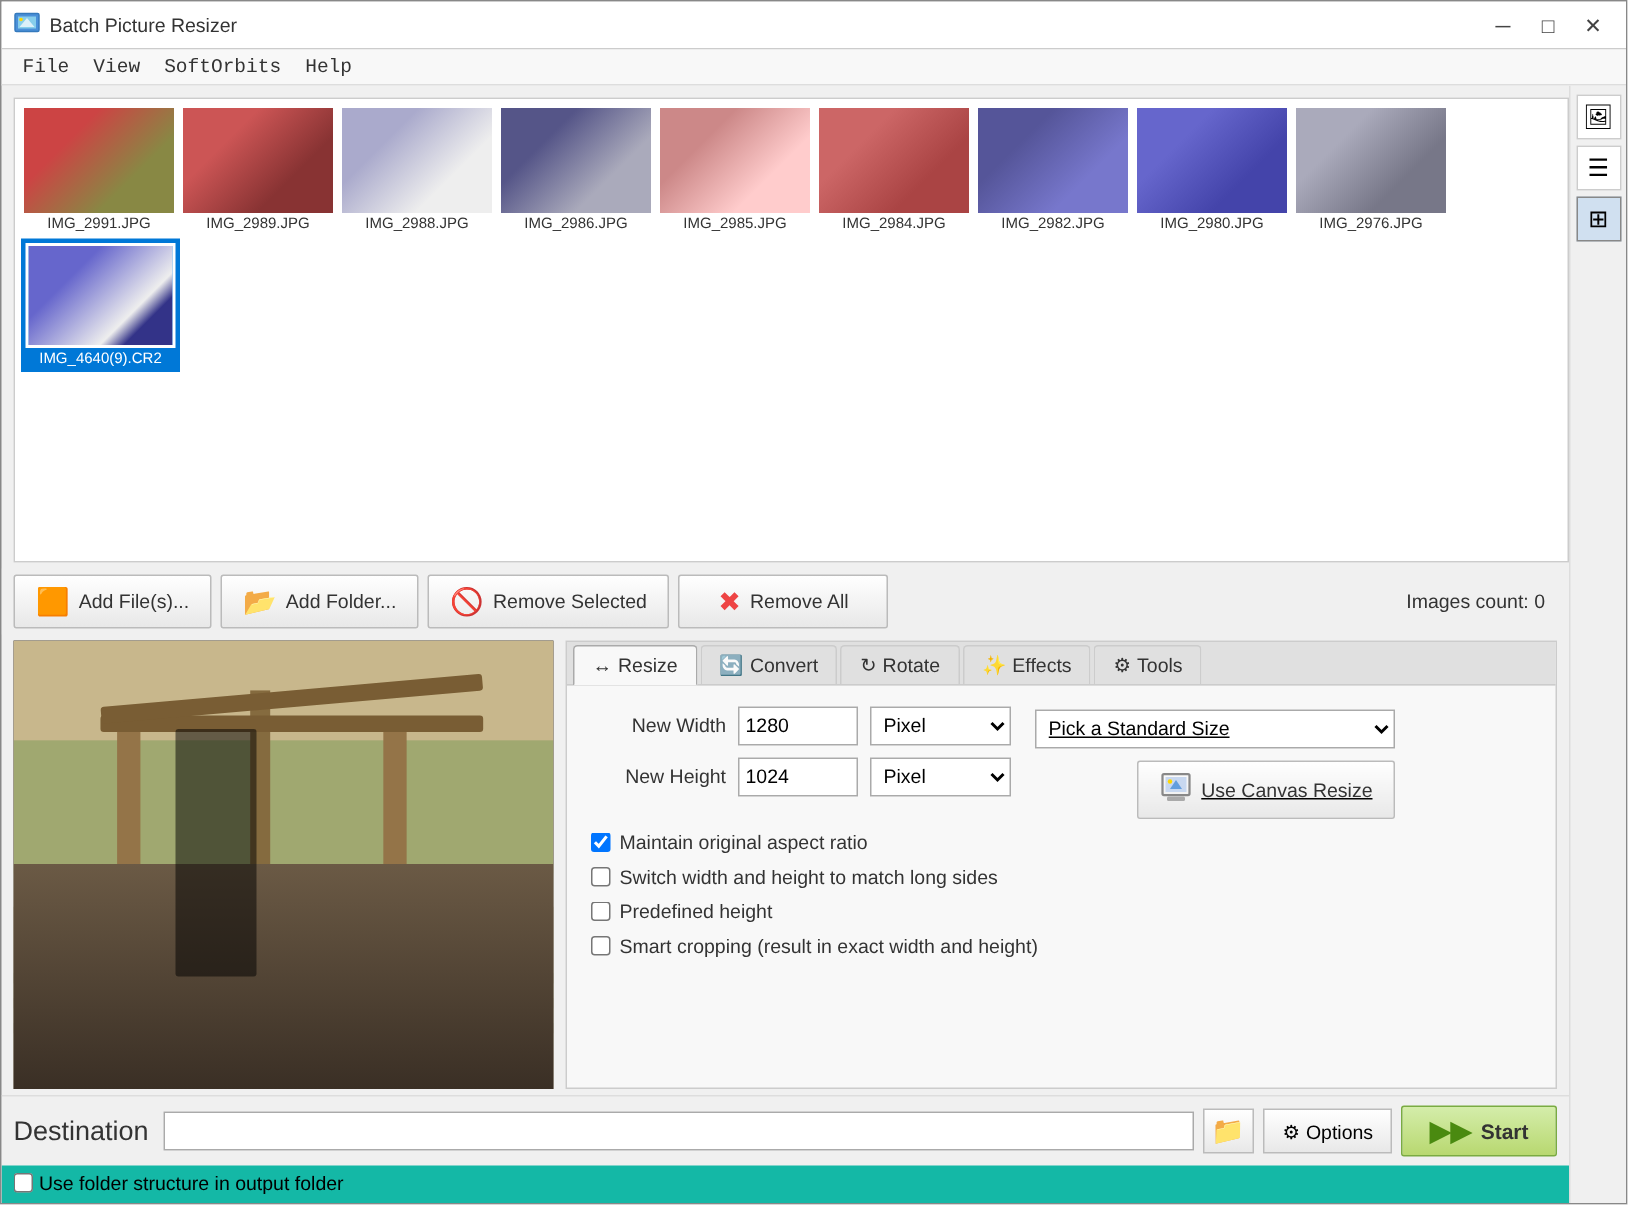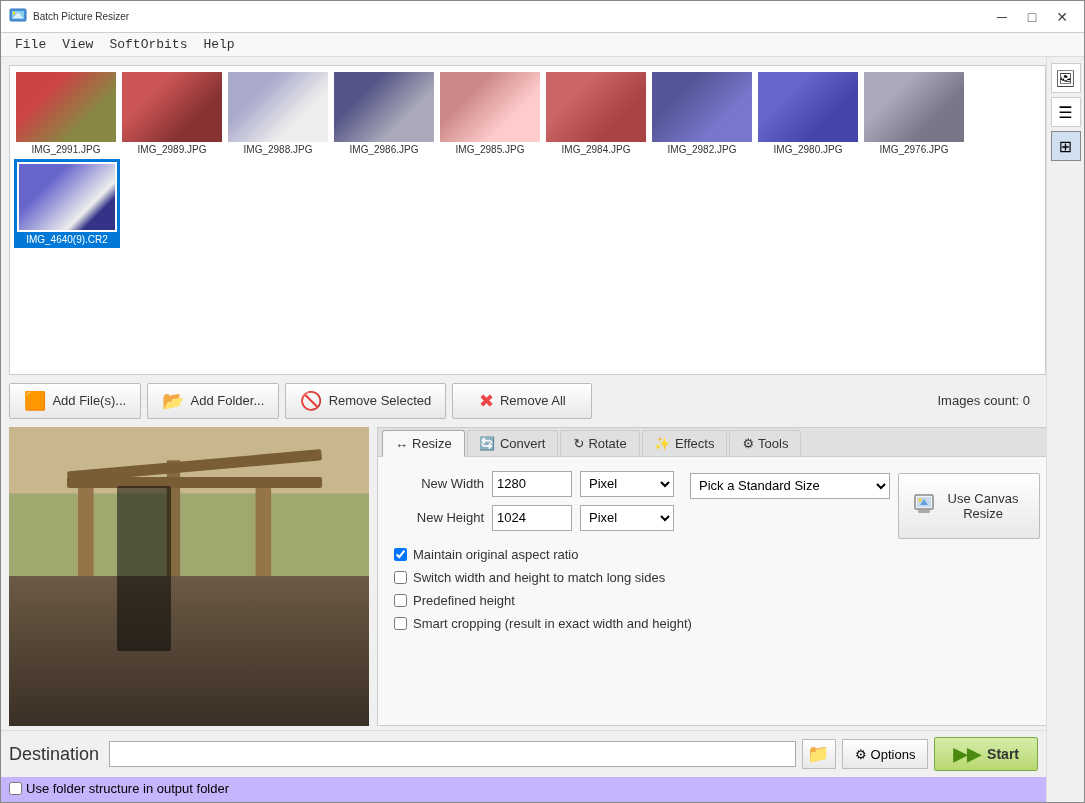--- a/index.html
+++ b/index.html
@@ -8,21 +8,21 @@
     
     .title-bar {
       background: #fff;
       display: flex;
       align-items: center;
       height: 32px;
       padding: 0 8px;
       border-bottom: 1px solid #ccc;
     }
     .title-bar-icon { width: 18px; height: 18px; margin-right: 6px; }
-    .title-bar-title { font-size: 10px; color: #333; flex: 1; }
+    .title-bar-title { font-size: 13px; color: #333; flex: 1; }
     .title-bar-controls { display: flex; gap: 2px; }
     .title-bar-btn {
       width: 28px; height: 28px; border: none; background: transparent;
       cursor: pointer; font-size: 14px; color: #444; display: flex;
       align-items: center; justify-content: center;
     }
 
     
     .menu-bar {
       background: #f8f8f8;
@@ -283,21 +283,21 @@
       font-size: 14px;
       font-weight: bold;
       color: #333;
       border-radius: 2px;
     }
 
     .bottom-row2 {
       display: flex;
       align-items: center;
       padding: 4px 8px 6px 8px;
-      background: #c4b5fd;
+      background: #14b8a6;
     }
 
     
     .t0 { background: linear-gradient(135deg, #c44 30%, #884 70%); }
     .t1 { background: linear-gradient(135deg, #c55 30%, #833 70%); }
     .t2 { background: linear-gradient(135deg, #aac 30%, #eee 70%); }
     .t3 { background: linear-gradient(135deg, #558 30%, #aab 70%); }
     .t4 { background: linear-gradient(135deg, #c88 30%, #fcc 70%); }
     .t5 { background: linear-gradient(135deg, #c66 30%, #a44 70%); }
     .t6 { background: linear-gradient(135deg, #559 30%, #77c 70%); }
@@ -544,21 +544,21 @@
                   <input class="form-input" type="text" value="1024" style="">
                   <select class="form-select">
                     <option>Pixel</option>
                     <option>Percent</option>
                     <option>Centimeter</option>
                     <option>Inch</option>
                   </select>
                 </div>
               </div>
 
-              <div style="display:flex; flex-direction:row; gap:8px; justify-content:flex-start; padding-top:2px;">
+              <div style="display:flex; flex-direction:column; gap:8px; justify-content:flex-start; padding-top:2px;text-decoration:underline;">
                 <select class="form-select" style="width:240px; height:26px;">
                   <option>Pick a Standard Size</option>
                   <option>640 x 480</option>
                   <option>800 x 600</option>
                   <option>1024 x 768</option>
                   <option>1280 x 1024</option>
                   <option>1920 x 1080</option>
                 </select>
                 <div style="display:flex; justify-content:flex-end;">
                   <button class="canvas-resize-btn">

